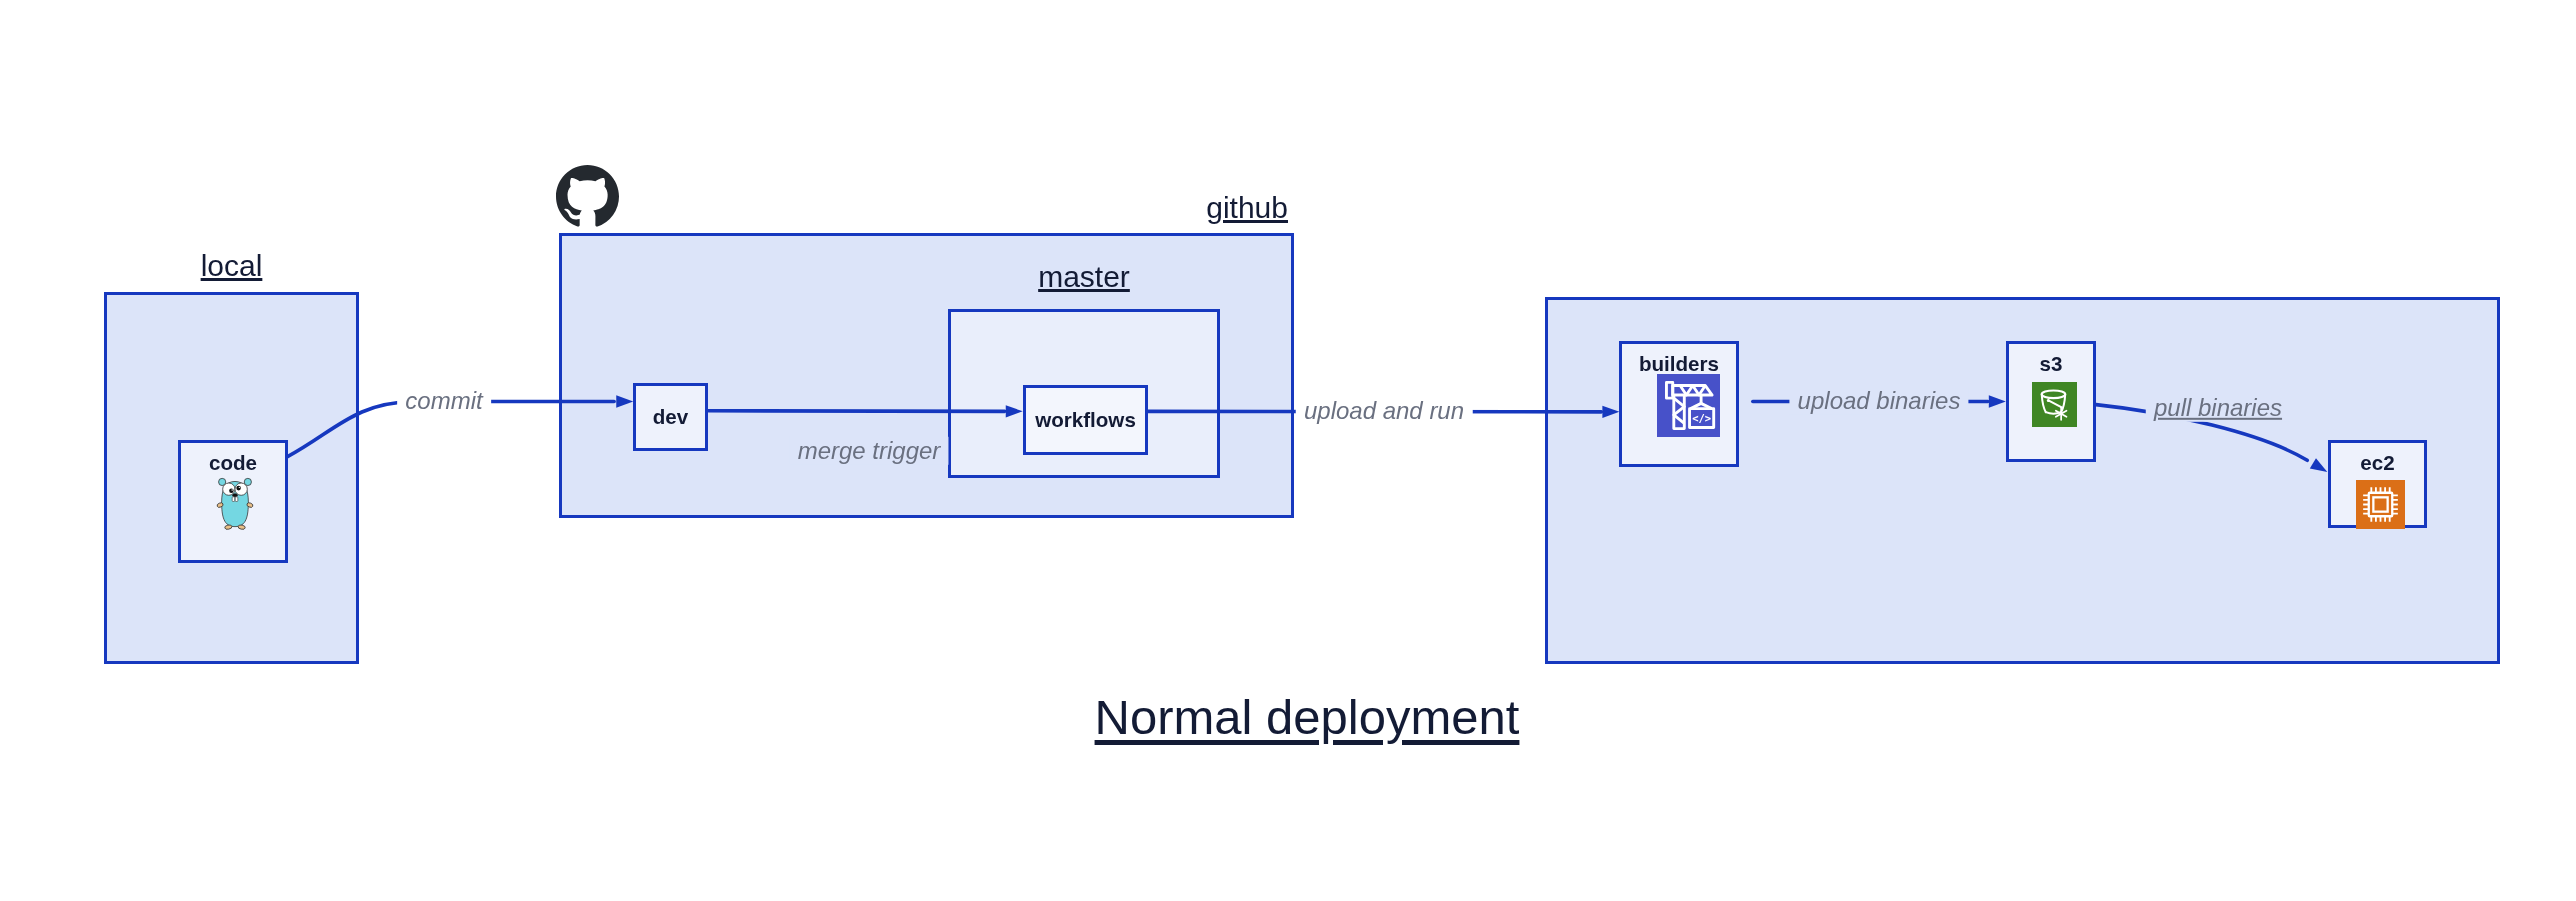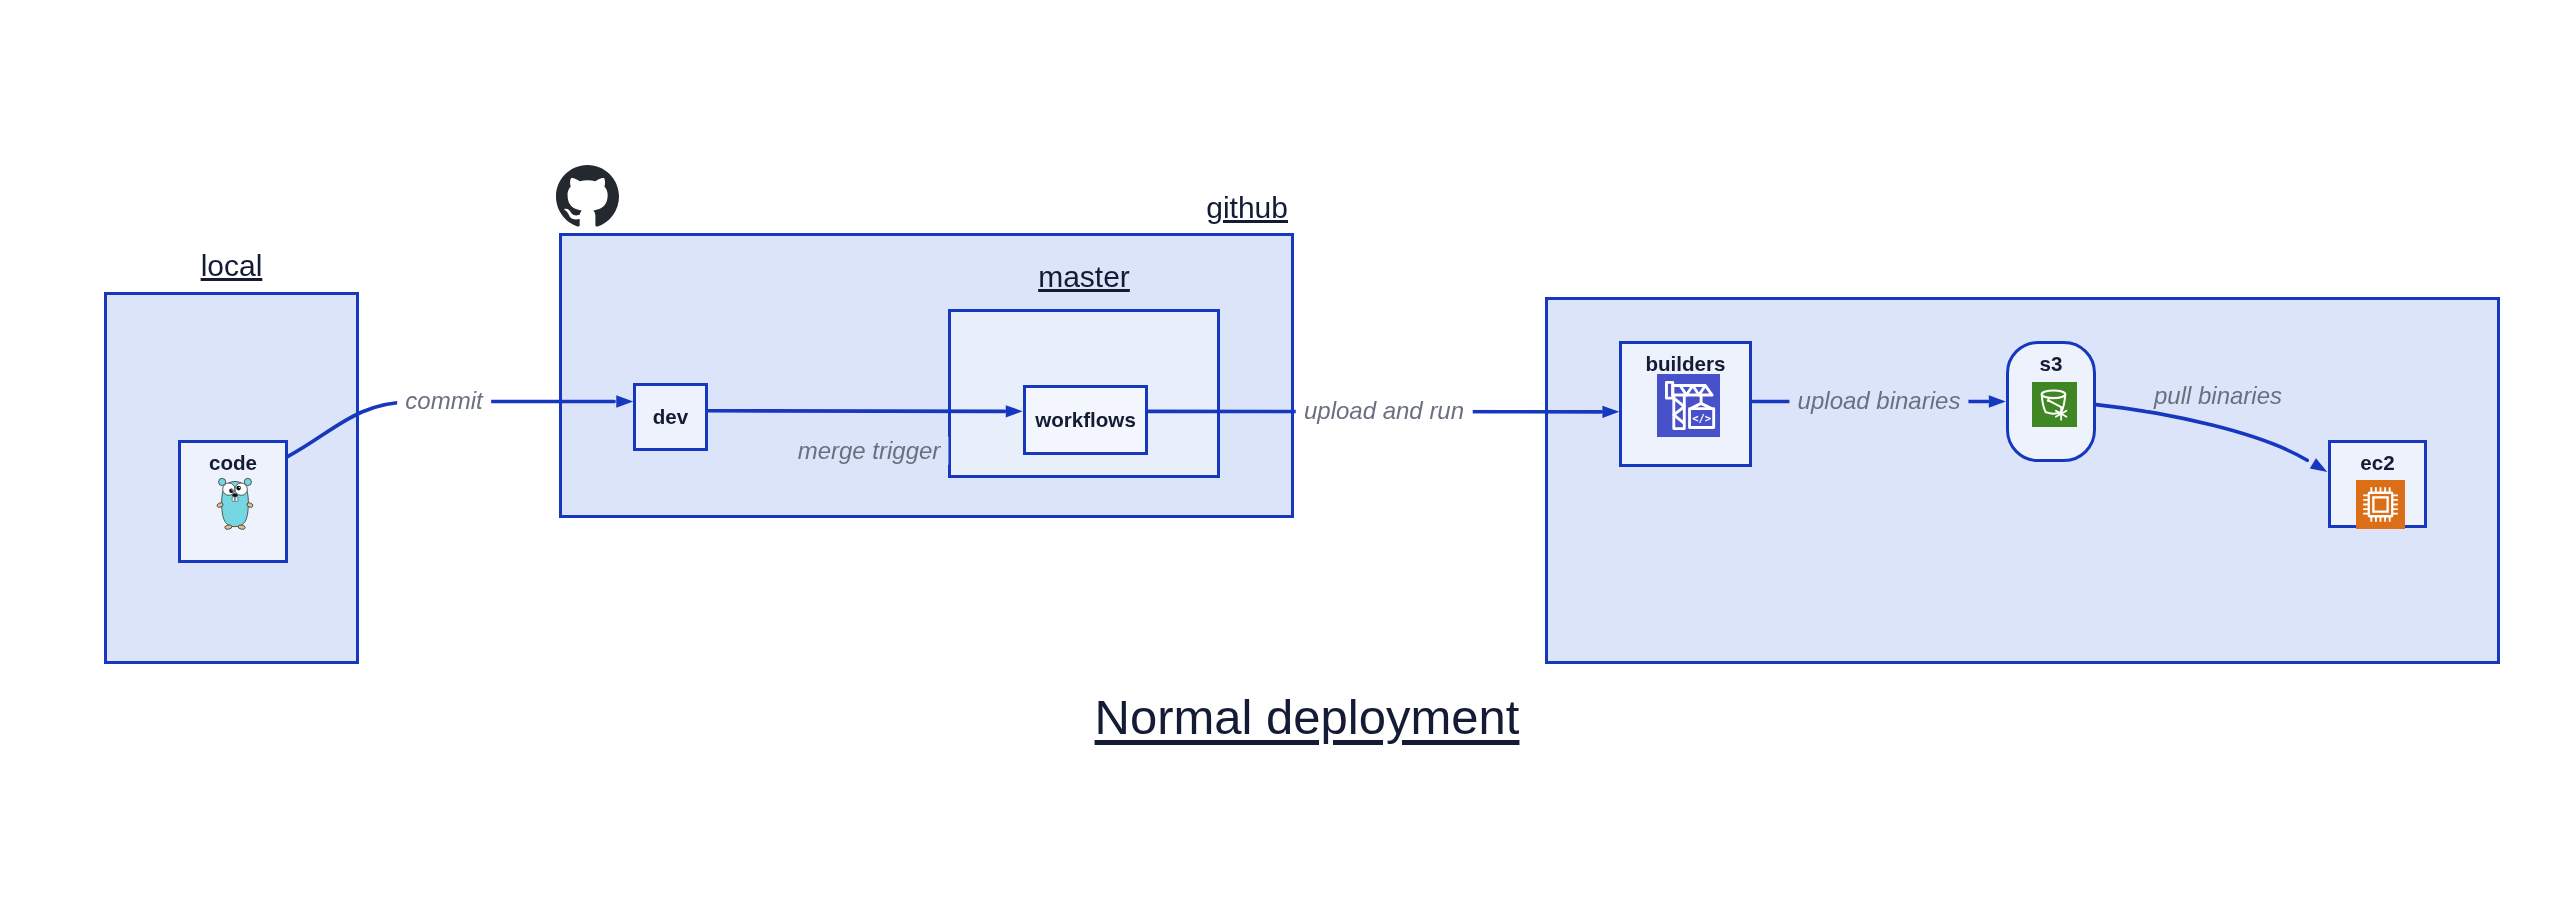--- a/index.html
+++ b/index.html
@@ -100,39 +100,39 @@
   </div>
 
   <div class="node centered" style="left:633px;top:383px;width:75px;height:68px;">
     <div class="node-label">dev</div>
   </div>
 
   <div class="node centered" style="left:1023px;top:385px;width:125px;height:70px;background:var(--node_fill_light);">
     <div class="node-label">workflows</div>
   </div>
 
-  <div class="node" style="left:1619px;top:341px;width:133px;height:126px;">
+  <div class="node" style="left:1619px;top:341px;width:120px;height:126px;">
     <div class="node-label top">builders</div>
     <svg class="node-icon" style="left:35px;top:30px;" width="63" height="63" viewBox="0 0 120 120">
       <rect x="0" y="0" width="120" height="120" style="fill:var(--codebuild_indigo);"></rect>
       <g stroke="#ffffff" stroke-width="5.5" fill="none" stroke-linejoin="round">
         <rect x="18" y="16" width="12" height="30"></rect>
         <path d="M30 22 L92 22 L105 40 L30 40 Z"></path>
         <path d="M44 22 L56 40 L68 22 L80 40 L92 22"></path>
         <path d="M32 40 L32 104 L52 104 L52 40"></path>
         <path d="M32 46 L52 62 L32 78 L52 94"></path>
         <path d="M84 40 L84 56"></path>
         <path d="M84 56 L64 66 M84 56 L104 66"></path>
         <rect x="62" y="66" width="46" height="36"></rect>
       </g>
       <text x="85" y="92" text-anchor="middle" fill="#ffffff" style="font-family:'DejaVu Sans Mono',monospace;font-size:20px;font-weight:bold;">&lt;/&gt;</text>
     </svg>
   </div>
 
-  <div class="node" style="left:2006px;top:341px;width:90px;height:121px;border-radius:32px;">
+  <div class="node" style="left:2006px;top:341px;width:90px;height:121px;">
     <div class="node-label top">s3</div>
     <svg class="node-icon" style="left:23px;top:38px;" width="45" height="45" viewBox="0 0 88 88">
       <rect x="0" y="0" width="88" height="88" style="fill:var(--s3_green);"></rect>
       <g stroke="#ffffff" stroke-width="4" fill="none" stroke-linecap="round">
         <ellipse cx="42" cy="24" rx="23" ry="7.5"></ellipse>
         <path d="M19 24 C 20 40, 23 52, 27 59"></path>
         <path d="M65 24 C 64 40, 61 52, 57 59"></path>
         <path d="M27 59 Q 42 65 57 59"></path>
         <path d="M32 36 L 59 50"></path>
       </g>
@@ -159,18 +159,18 @@
         <path d="M14 30 L25 30 M14 39 L25 39 M14 48 L25 48 M14 57 L25 57 M14 66 L25 66"></path>
         <path d="M71 30 L82 30 M71 39 L82 39 M71 48 L82 48 M71 57 L82 57 M71 66 L82 66"></path>
       </g>
     </svg>
   </div>
 
   <div class="edge-label bg-white" style="left:444px;top:401px;">commit</div>
   <div class="edge-label bg-cluster" style="left:869px;top:411px;margin-top:40px;">merge trigger</div>
   <div class="edge-label bg-white" style="left:1384px;top:411px;">upload and run</div>
   <div class="edge-label bg-cluster" style="left:1879px;top:401px;">upload binaries</div>
-  <div class="edge-label bg-cluster" style="left:2218px;top:396px;">pull binaries</div>
+  <div class="edge-label bg-cluster" style="left:2218px;top:408px;text-decoration:underline;">pull binaries</div>
 
   <div id="title">Normal deployment</div>
 
 </div>
 
 
 </body></html>

